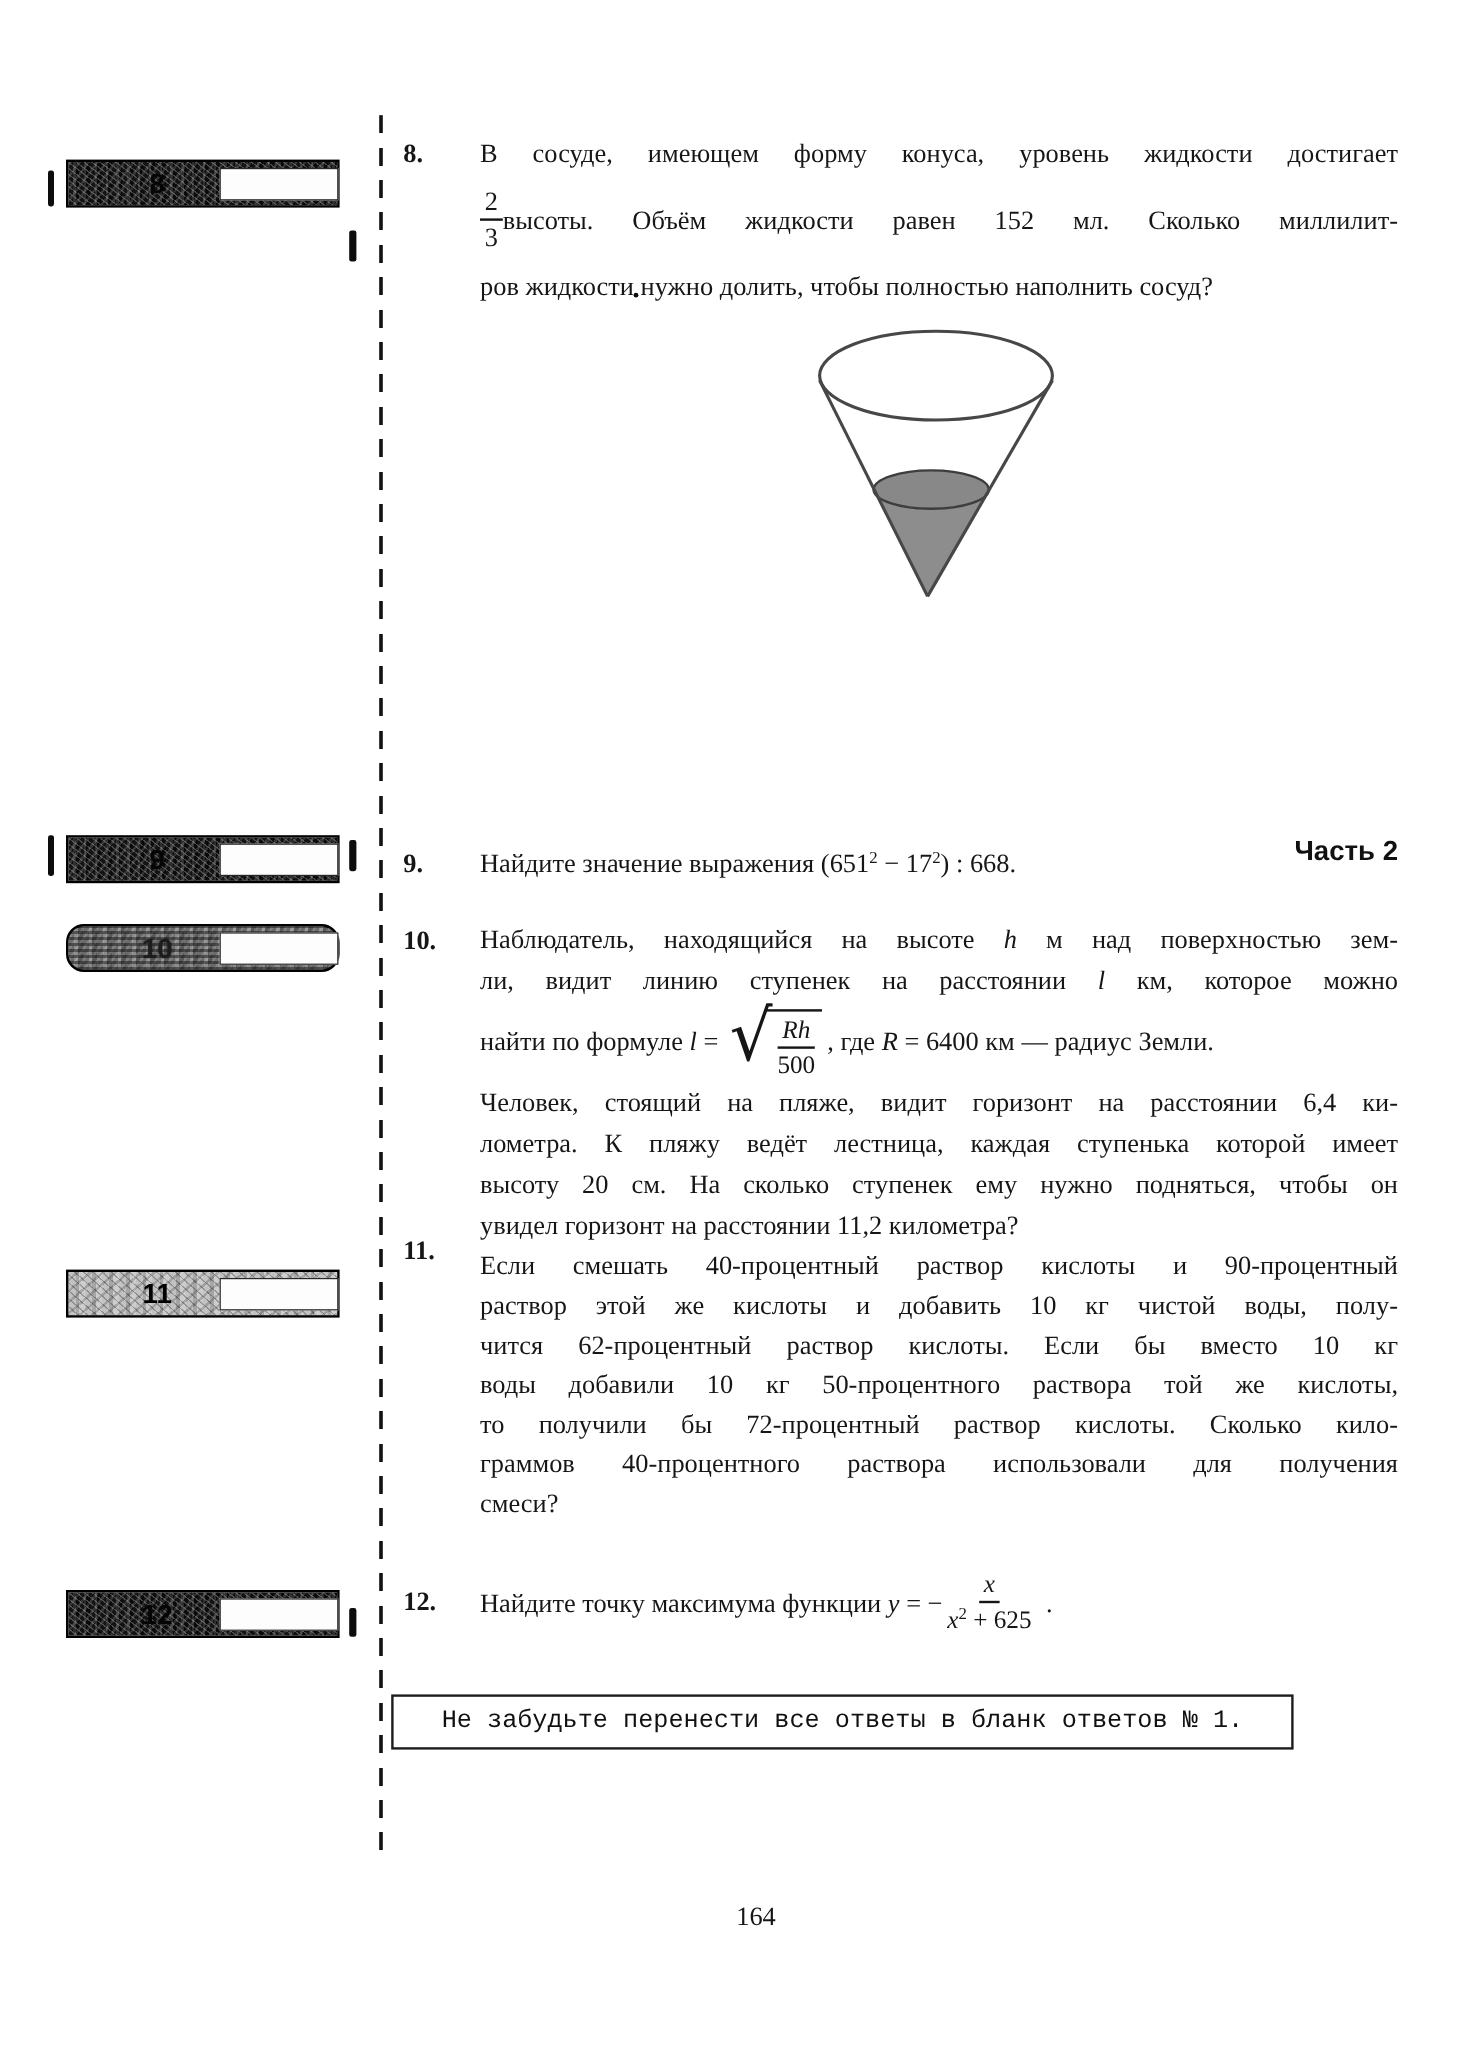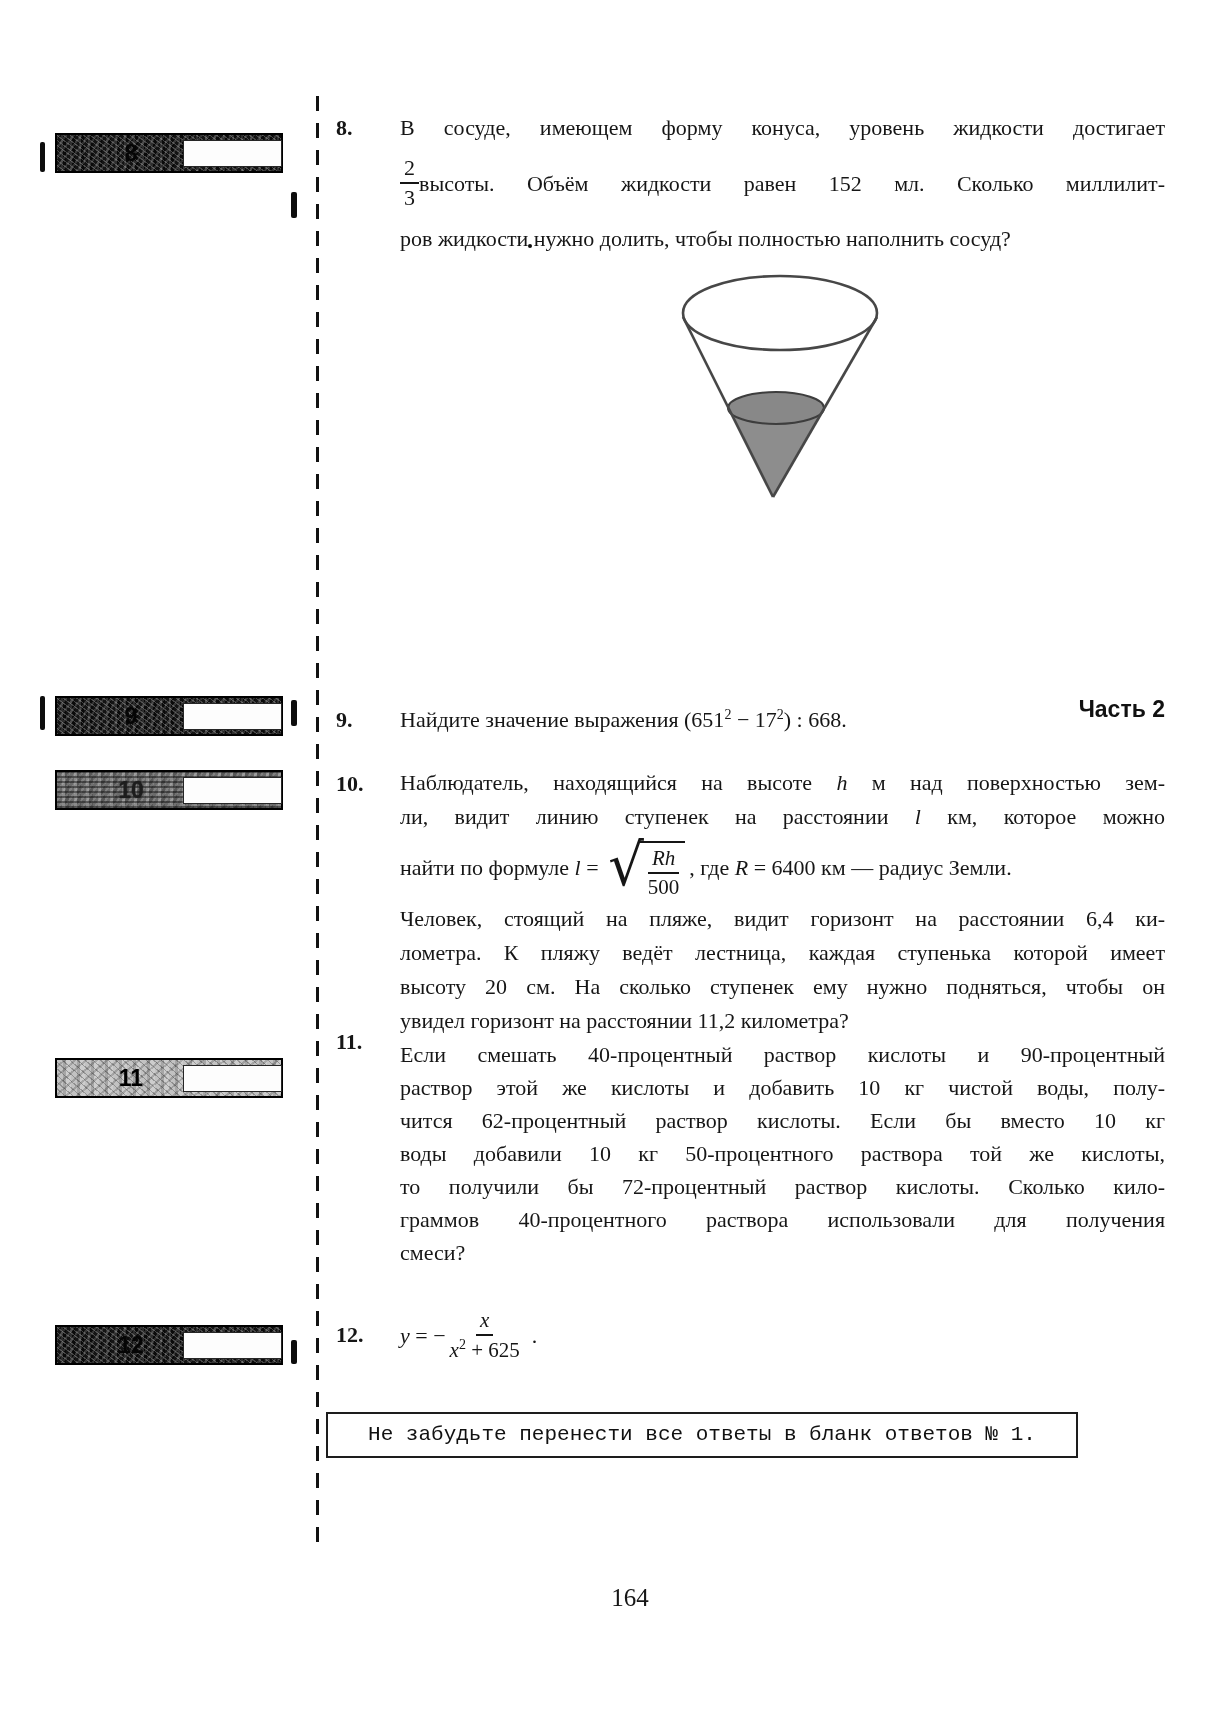--- a/index.html
+++ b/index.html
@@ -73,21 +73,21 @@
   .cone-fig{position:absolute;left:615px;top:250px;width:330px;height:265px;}
 
   
   .part-heading{position:absolute;left:400px;top:652px;width:765px;text-align:right;
         font-family:"Liberation Sans",sans-serif;font-weight:bold;font-size:23px;color:#111;margin-top:44px;}
   .note-box{position:absolute;left:326px;top:1412px;width:752px;height:46px;box-sizing:border-box;
         border:2px solid #1d1d1d;background:#fff;}
   .note-box .note-text{display:block;width:100%;line-height:42px;text-align:center;
         font-family:Liberation Mono, monospace;font-size:21px;color:#111;}
   .page-number{position:absolute;left:400px;top:1584px;width:460px;text-align:center;
-        font-size:25px;color:#161616;}
+        font-size:22px;color:#161616;}
 </style>
 </head>
 <body>
 
 <div class="page">
 
   <div class="fold"></div>
 
   <div class="artifact" style="left:291px;top:192px;width:6px;height:26px;"></div>
   <div class="artifact" style="left:40px;top:142px;width:5px;height:30px;"></div>
@@ -97,21 +97,21 @@
   <div class="artifact" style="left:528px;top:244px;width:4px;height:4px;"></div>
 
   <div class="abox box-dark" style="top:133px;">
     <span class="num-label">8</span>
     <span class="white-slot"></span>
   </div>
   <div class="abox box-dark" style="top:696px;">
     <span class="num-label">9</span>
     <span class="white-slot"></span>
   </div>
-  <div class="abox box-mid" style="top:770px;">
+  <div class="abox box-mid" style="top:770px;border-radius:15px;">
     <span class="num-label">10</span>
     <span class="white-slot"></span>
   </div>
   <div class="abox box-light" style="top:1058px;">
     <span class="num-label">11</span>
     <span class="white-slot"></span>
   </div>
   <div class="abox box-dark" style="top:1325px;">
     <span class="num-label">12</span>
     <span class="white-slot"></span>
@@ -172,21 +172,21 @@
       <div class="line just">воды добавили 10 кг 50-процентного раствора той же кислоты,</div>
       <div class="line just">то получили бы 72-процентный раствор кислоты. Сколько кило-</div>
       <div class="line just">граммов 40-процентного раствора использовали для получения</div>
       <div class="line">смеси?</div>
     </div>
   </section>
 
   <section class="problem" style="top:1302px;">
     <span class="pnum" style="line-height:66px;">12.</span>
     <div class="ptext">
-      <div class="flowline"><i class="var">y</i><span> = −</span><span class="frac"><span class="num var">x</span><span class="den den-row"><i class="var">x</i><span class="sup">2</span><span> + 625</span></span></span><span class="period">.</span></div>
+      <div class="flowline"><span>Найдите точку максимума функции </span><i class="var">y</i><span> = −</span><span class="frac"><span class="num var">x</span><span class="den den-row"><i class="var">x</i><span class="sup">2</span><span> + 625</span></span></span><span class="period">.</span></div>
     </div>
   </section>
 
   <div class="note-box">
     <span class="note-text">Не забудьте перенести все ответы в бланк ответов № 1.</span>
   </div>
 
   <div class="page-number">164</div>
 
 </div>

